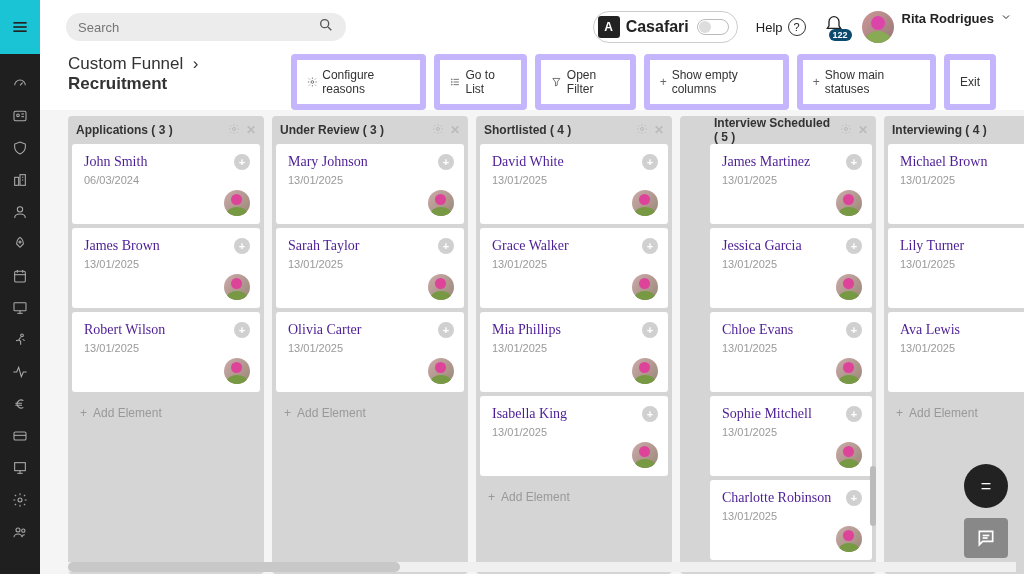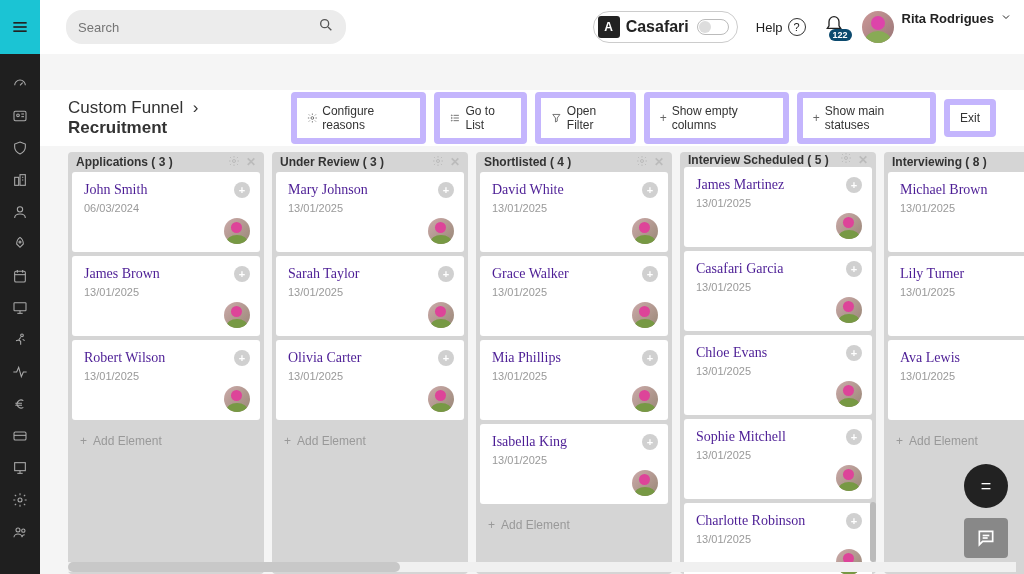--- a/index.html
+++ b/index.html
@@ -2,21 +2,21 @@
 <html><head>
 <meta charset="utf-8">
 <style>
 * { box-sizing: border-box; margin: 0; padding: 0; }
 body { font-family: -apple-system, BlinkMacSystemFont, "Segoe UI", Arial, sans-serif; background: #fff; overflow: hidden; width: 1024px; height: 574px; position: relative; }
 
 
 .top-header { height: 54px; display: flex; align-items: center; padding-left: 0; }
 .hamburger { width: 40px; height: 54px; background: #1bc4d4; display: flex; align-items: center; justify-content: center; cursor: pointer; }
 .hamburger svg { width: 20px; height: 20px; }
-.search-wrap { margin-left: 26px; width: 280px; height: 34px; background: #ececec; border-radius: 16px; display: flex; align-items: center; padding: 0 12px; }
+.search-wrap { margin-left: 26px; width: 280px; height: 28px; background: #ececec; border-radius: 16px; display: flex; align-items: center; padding: 0 12px; }
 .search-wrap input { flex: 1; border: none; background: transparent; outline: none; font-size: 13px; color: #555; }
 .search-wrap .sicon { color: #555; }
 .header-spacer { flex: 1; }
 .brand-pill { display: flex; align-items: center; border: 1px solid #ccc; border-radius: 20px; padding: 4px 8px 4px 4px; margin-right: 18px; }
 .brand-sq { width: 22px; height: 22px; background: #222; color: #fff; display: flex; align-items: center; justify-content: center; font-weight: bold; font-size: 12px; border-radius: 3px; margin-right: 6px; }
 .brand-text { font-size: 16px; font-weight: 600; color: #222; margin-right: 8px; }
 .toggle { width: 32px; height: 16px; border: 1px solid #bbb; border-radius: 10px; position: relative; }
 .toggle::after { content: ""; position: absolute; width: 12px; height: 12px; background: #ddd; border-radius: 50%; top: 1px; left: 1px; }
 .help { display: flex; align-items: center; font-size: 13px; color: #222; margin-right: 18px; cursor: pointer; }
 .help-circ { width: 18px; height: 18px; border: 1.5px solid #333; border-radius: 50%; display: flex; align-items: center; justify-content: center; font-size: 11px; margin-left: 5px; }
@@ -28,34 +28,34 @@
 .avatar-lg::before { content:""; position:absolute; width:26px; height:20px; background:#8a5; border-radius:50% 50% 0 0; bottom:-8px; left:3px; }
 .user-name { font-size: 13px; font-weight: 600; color: #222; margin-right: 6px; }
 
 
 .sidebar { position: absolute; left: 0; top: 54px; bottom: 0; width: 40px; background: #1f1f1f; display: flex; flex-direction: column; padding-top: 14px; }
 .sidebar-item { height: 32px; display: flex; align-items: center; justify-content: center; color: #aaa; cursor: pointer; }
 .sidebar-item svg { width: 16px; height: 16px; }
 
 
 .content { position: absolute; left: 40px; top: 54px; right: 0; bottom: 0; background: #f5f5f5; display: flex; flex-direction: column; }
-.toolbar { height: 56px; display: flex; align-items: center; padding: 0 28px 0 28px; background: #fff; margin-top: 36px; }
+.toolbar { height: 56px; display: flex; padding: 0 28px 0 28px; background: #fff; }
 .breadcrumb { font-size: 17px; color: #333; }
 .breadcrumb .cur { font-weight: 700; }
 .toolbar-spacer { flex: 1; }
 .tbtn { border: 6px solid #c4b5fd; background: #fff; border-radius: 4px; font-size: 12px; color: #333; padding: 6px 10px; margin-left: 8px; display: flex; align-items: center; cursor: pointer; }
 .tbtn svg, .tbtn .ticon { margin-right: 5px; }
 .ticon { font-size: 12px; color: #666; }
 
 
 .board { flex: 1; overflow-x: auto; overflow-y: auto; padding: 6px 0 0 28px; display: flex; position: relative; }
 .hscroll { position:absolute; left:28px; right:8px; bottom:2px; height:10px; background:#f0f0f0; }
 .hscroll-thumb { height:100%; width:35%; background:#c8c8c8; border-radius:5px; }
 .col { width: 196px; min-width: 196px; margin-right: 8px; background: #d5d5d5; border-radius: 4px; display: flex; flex-direction: column; }
-.col-header { height: 20px; display: flex; align-items: center; padding: 0 8px; font-size: 12px; font-weight: 600; color: #333; }
+.col-header { height: 28px; display: flex; align-items: center; padding: 0 8px; font-size: 12px; font-weight: 600; color: #333; }
 .col-header .chspacer { flex: 1; }
 .col-header .gear, .col-header .xicon { color: #bbb; margin-left: 6px; font-size: 12px; }
 .col-cards { padding: 0 4px; }
 .card { background: #fff; border-radius: 3px; margin-bottom: 4px; padding: 10px 12px 30px 12px; position: relative; min-height: 80px; }
 .card-name { font-size: 14px; color: #4c1d95; font-weight: 500; font-family: Liberation Serif, serif; }
 .card-date { font-size: 11px; color: #999; margin-top: 4px; }
 .card-plus { position: absolute; top: 10px; right: 10px; width: 16px; height: 16px; background: #d0d0d0; border-radius: 50%; display: flex; align-items: center; justify-content: center; color: #fff; font-size: 11px; font-weight: bold; cursor:pointer; }
 .card-ava { position: absolute; bottom: 8px; right: 10px; width: 26px; height: 26px; border-radius: 50%; background: linear-gradient(135deg,#caa,#987); overflow:hidden; }
 .card-ava::after { content:""; position:absolute; width:11px; height:11px; background:#d49; border-radius:50%; top:4px; left:7px; }
 .card-ava::before { content:""; position:absolute; width:22px; height:16px; background:#794; border-radius:50% 50% 0 0; bottom:-7px; left:2px; }
@@ -366,39 +366,39 @@
             <div class="card-date">13/01/2025</div>
             <div class="card-plus">+</div>
             <div class="card-ava"></div>
           </div>
         </div>
         <div class="add-el">
           <span class="aplus">+</span>
           <span>Add Element</span>
         </div>
       </div>
-      <div class="col" style="position: relative;">
+      <div class="col" style="position: relative; padding-left: 26px;">
         <div class="col-header">
           <span>Interview Scheduled ( 5 )</span>
           <span class="chspacer"></span>
           <span class="gear"><svg width="12" height="12" viewBox="0 0 24 24" fill="none" stroke="#bbb" stroke-width="2">
               <circle cx="12" cy="12" r="3"></circle>
               <path d="M12 2v3M12 19v3M4.2 4.2l2 2M17.8 17.8l2 2M2 12h3M19 12h3M4.2 19.8l2-2M17.8 6.2l2-2"></path>
             </svg></span>
           <span class="xicon">✕</span>
         </div>
         <div class="col-cards">
           <div class="card">
             <div class="card-name">James Martinez</div>
             <div class="card-date">13/01/2025</div>
             <div class="card-plus">+</div>
             <div class="card-ava"></div>
           </div>
           <div class="card">
-            <div class="card-name">Casafari Garcia</div>
+            <div class="card-name">Jessica Garcia</div>
             <div class="card-date">13/01/2025</div>
             <div class="card-plus">+</div>
             <div class="card-ava"></div>
           </div>
           <div class="card">
             <div class="card-name">Chloe Evans</div>
             <div class="card-date">13/01/2025</div>
             <div class="card-plus">+</div>
             <div class="card-ava"></div>
           </div>
@@ -418,21 +418,21 @@
         <div class="add-el">
           <span class="aplus">+</span>
           <span>Add Element</span>
         </div>
         <div class="vscroll">
           <div class="vscroll-thumb"></div>
         </div>
       </div>
       <div class="col">
         <div class="col-header">
-          <span>Interviewing ( 8 )</span>
+          <span>Interviewing ( 4 )</span>
           <span class="chspacer"></span>
         </div>
         <div class="col-cards">
           <div class="card">
             <div class="card-name">Michael Brown</div>
             <div class="card-date">13/01/2025</div>
           </div>
           <div class="card">
             <div class="card-name">Lily Turner</div>
             <div class="card-date">13/01/2025</div>

